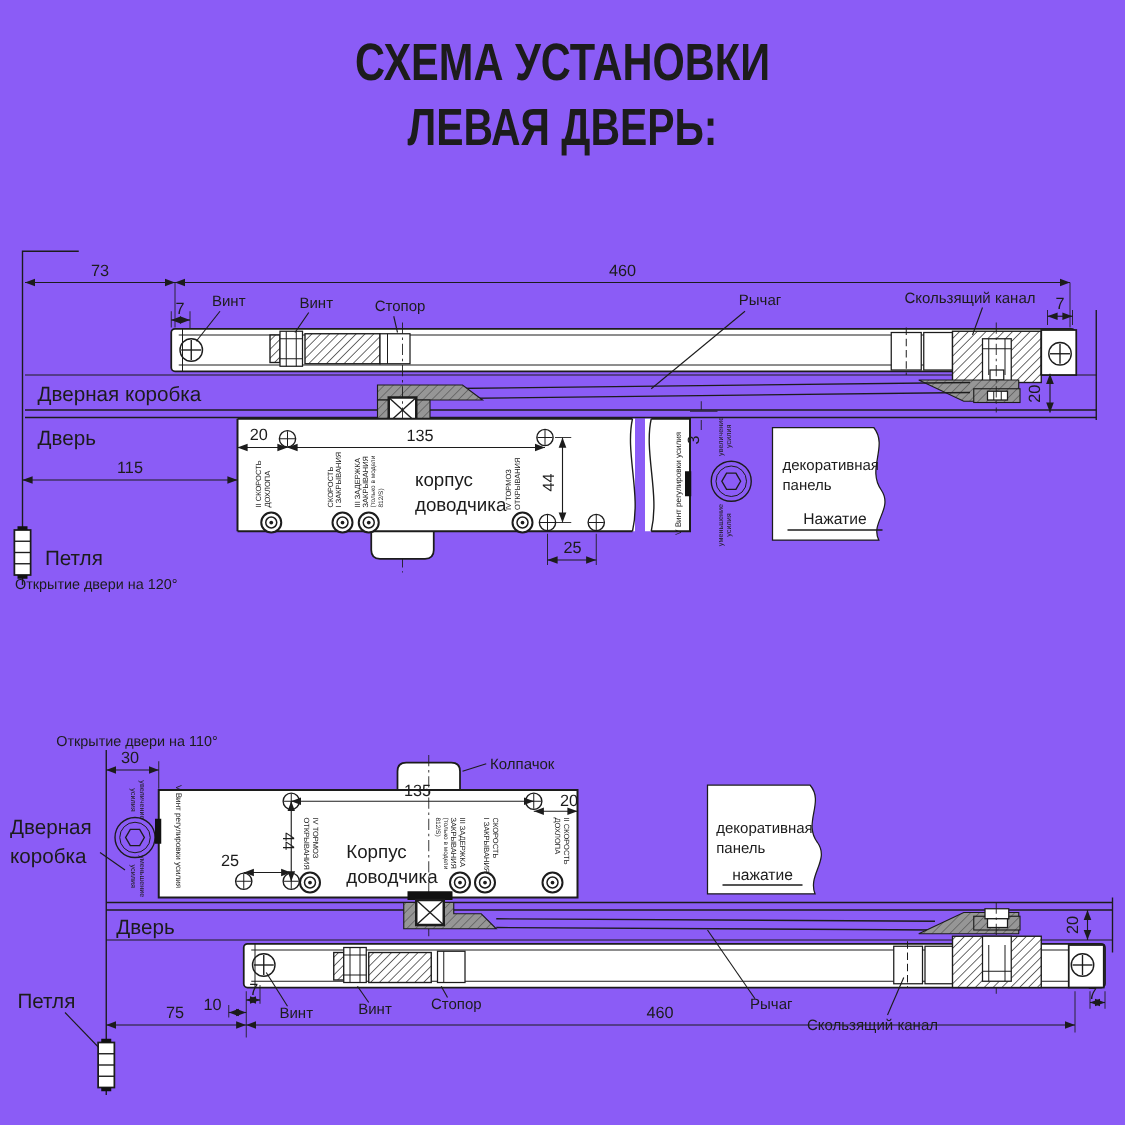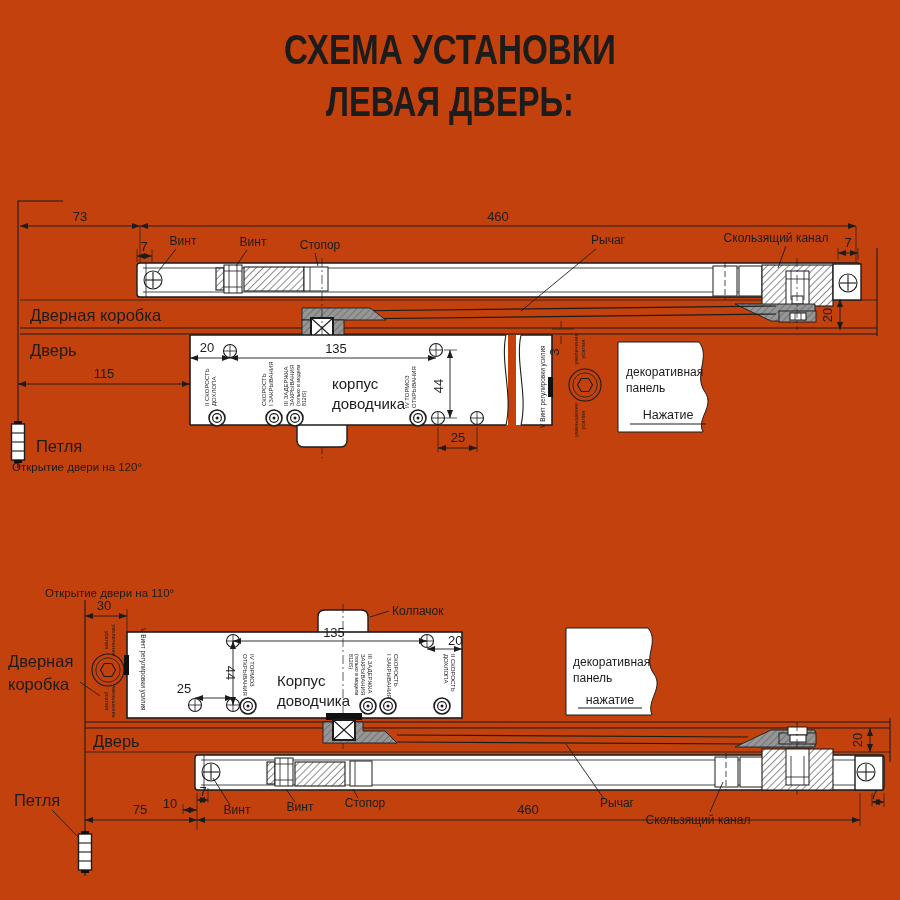--- a/index.html
+++ b/index.html
@@ -1,16 +1,16 @@
 <!DOCTYPE html>
 <html><head>
 <meta charset="utf-8">
 <style>
   html,body{margin:0;padding:0;background:#ffffff;}
-  .page{width:900px;height:900px;background:#c2410c;position:relative;font-family:"Liberation Sans",sans-serif;}
+  .page{width:900px;height:900px;background:#8b5cf6;position:relative;font-family:"Liberation Sans",sans-serif;}
   svg{display:block;}
   text{fill:#1c1c1c;font-family:"Liberation Sans",sans-serif;}
   .ttl{font-size:42px;font-weight:bold;}
   .lbl-lg{font-size:16.5px;}
   .lbl-md{font-size:12px;}
   .lbl-body{font-size:15px;}
   .dimtxt{font-size:13px;}
   .note{font-size:11.5px;}
   .tiny{font-size:6px;}
   .tiny2{font-size:5.2px;}

